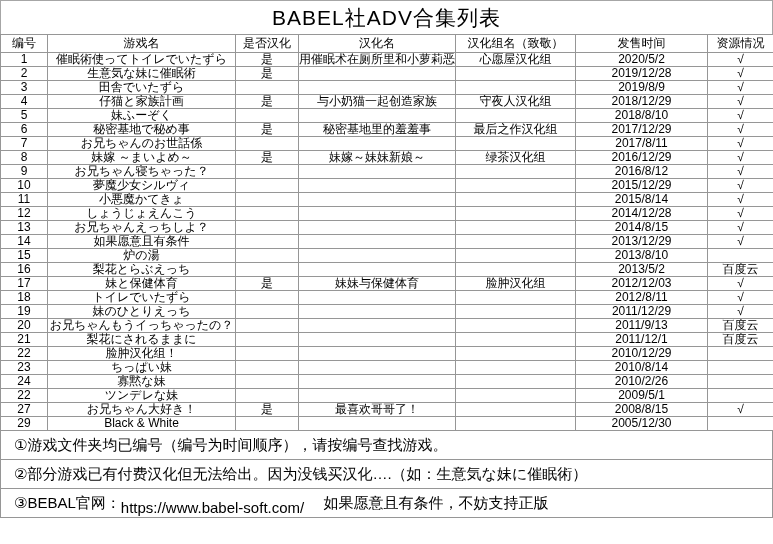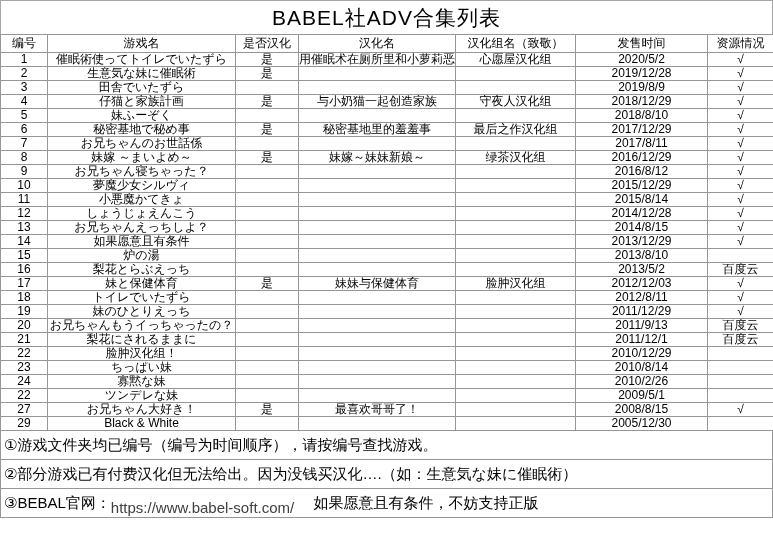--- a/index.html
+++ b/index.html
@@ -29,24 +29,24 @@
   }
   thead tr { height:17px; }
   tbody tr { height:14px; }
   tbody td { line-height:13px; }
 
   .notes { width:773px; }
   .note {
     box-sizing:border-box; height:29px;
     border:1px solid #969696; border-top:none;
     display:flex; align-items:center;
-    font-size:15px; padding-left:3px;
+    font-size:15px; padding-left:13px;
     white-space:pre;
   }
-  .note .url { color:#404040; text-decoration:none;margin-top:9px; }
+  .note .url { color:#000000; text-decoration:none;margin-top:9px; }
 </style>
 </head>
 <body>
 
 <div class="sheet">
 
   <div class="title-row">
     <span class="title">BABEL社ADV合集列表</span>
   </div>
 

